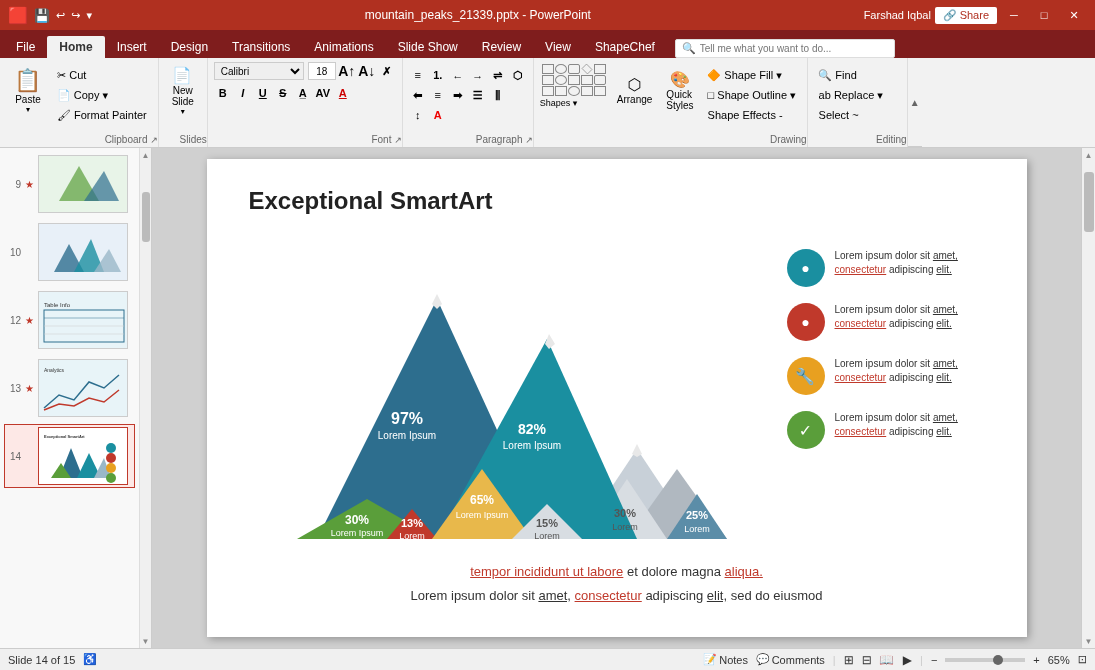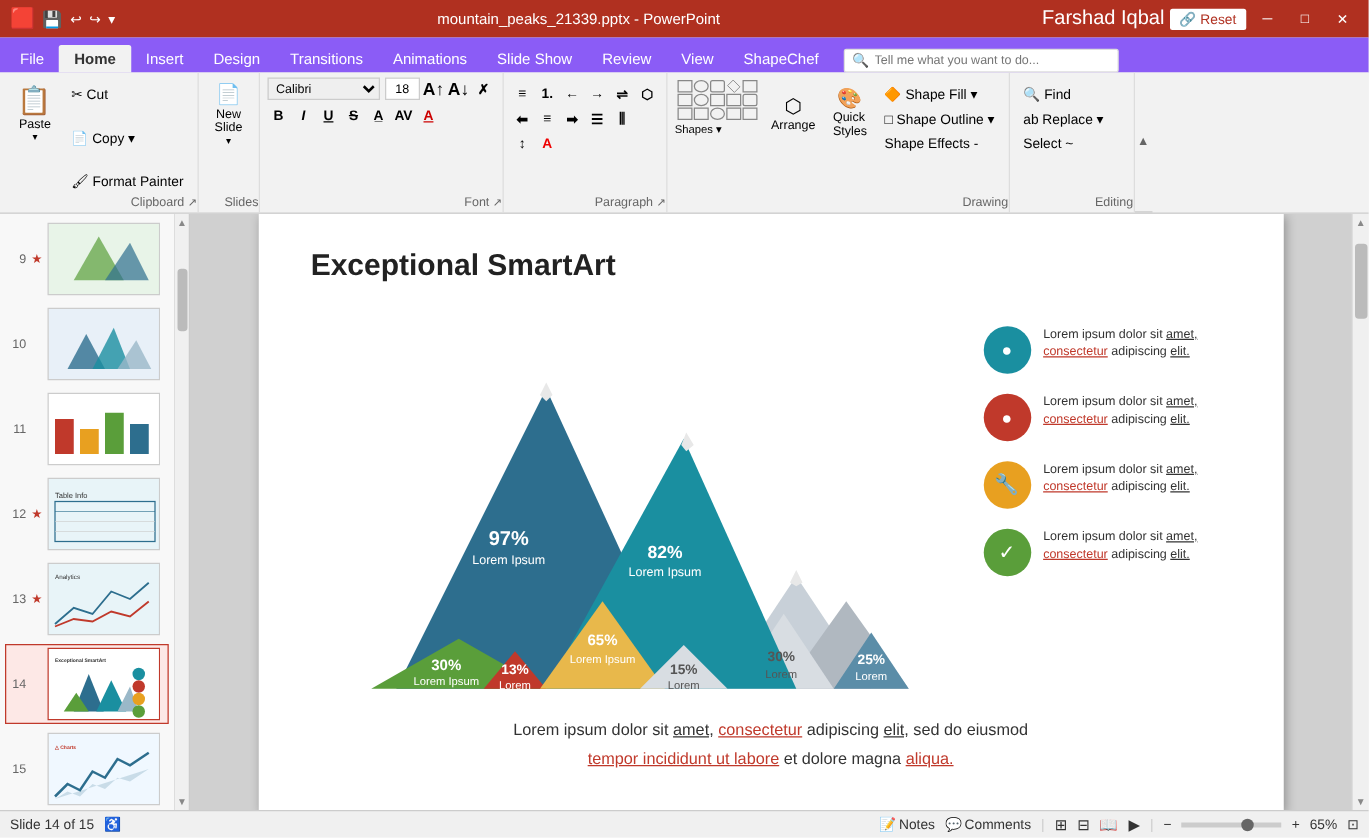--- a/index.html
+++ b/index.html
@@ -4,21 +4,21 @@
   <style>
     * { margin: 0; padding: 0; box-sizing: border-box; }
     body { font-family: 'Segoe UI', Arial, sans-serif; width: 1095px; height: 670px; overflow: hidden; background: #f0f0f0; display: flex; flex-direction: column; }
 
     
     .title-bar { background: #b03020; height: 30px; display: flex; align-items: center; justify-content: space-between; padding: 0 8px; color: white; font-size: 12px; }
     .title-bar-center { flex: 1; text-align: center; }
     .win-ctrl { width: 26px; height: 30px; display: flex; align-items: center; justify-content: center; color: white; font-size: 11px; cursor: pointer; }
 
     
-    .ribbon-tabs { background: #8b5cf6; display: flex; align-items: flex-end; padding: 0 4px; height: 28px; }
+    .ribbon-tabs { background: #7f1d1d; display: flex; align-items: flex-end; padding: 0 4px; height: 28px; }
     .ribbon-tab { padding: 4px 12px; color: white; font-size: 12px; cursor: pointer; border-radius: 2px 2px 0 0; }
     .ribbon-tab.active { background: #f2f2f2; color: #333; font-weight: bold; }
 
     
     .ribbon { background: #f2f2f2; border-bottom: 1px solid #ccc; display: flex; align-items: stretch; min-height: 90px; }
     .ribbon-group-label { position: absolute; bottom: 2px; left: 0; right: 0; text-align: right; font-size: 10px; color: #666; }
 
     .ribbon-btn { display: flex; flex-direction: column; align-items: center; justify-content: center; padding: 2px 4px; cursor: pointer; border: 1px solid transparent; border-radius: 2px; font-size: 10px; min-width: 36px; height: 58px; }
 
     .ribbon-btn-sm { display: flex; align-items: center; gap: 3px; padding: 1px 4px; cursor: pointer; border: 1px solid transparent; border-radius: 2px; font-size: 11px; height: 18px; }
@@ -84,22 +84,22 @@
 <div class="title-bar">
   <div style="display:flex;align-items:center;gap:6px;">
     <span style="font-size:16px;">🟥</span>
     <span style="cursor:pointer;font-size:13px;">💾</span>
     <span style="cursor:pointer;font-size:11px;">↩</span>
     <span style="cursor:pointer;font-size:11px;">↪</span>
     <span style="font-size:11px;">▾</span>
   </div>
   <div class="title-bar-center">mountain_peaks_21339.pptx - PowerPoint</div>
   <div style="display:flex;align-items:center;gap:4px;">
-    <span style="font-size:16px;">Farshad Iqbal</span>
-    <span style="background:white;color:#b03020;padding:2px 8px;border-radius:2px;font-size:11px;cursor:pointer;">🔗 Reset</span>
+    <span style="font-size:11px;">Farshad Iqbal</span>
+    <span style="background:white;color:#b03020;padding:2px 8px;border-radius:2px;font-size:11px;cursor:pointer;">🔗 Share</span>
     <span class="win-ctrl">─</span>
     <span class="win-ctrl">□</span>
     <span class="win-ctrl close">✕</span>
   </div>
 </div>
 
 <div class="ribbon-tabs">
   <div class="ribbon-tab">File</div>
   <div class="ribbon-tab active">Home</div>
   <div class="ribbon-tab">Insert</div>
@@ -118,21 +118,21 @@
 
 <div class="ribbon">
 
   <div class="clipboard-group">
     <div style="display:flex;gap:2px;align-items:stretch;flex:1;">
       <div class="ribbon-btn" style="width:44px;">
         <div style="font-size:22px;">📋</div>
         <div style="font-size:10px;">Paste</div>
         <div style="font-size:8px;">▾</div>
       </div>
-      <div style="display:flex;flex-direction:column;gap:17px;justify-content:flex-start;padding-top:4px;">
+      <div style="display:flex;flex-direction:column;gap:2px;justify-content:flex-start;padding-top:4px;">
         <div class="ribbon-btn-sm">✂ Cut</div>
         <div class="ribbon-btn-sm">📄 Copy ▾</div>
         <div class="ribbon-btn-sm">🖌 Format Painter</div>
       </div>
     </div>
     <div class="ribbon-group-label">Clipboard <span style="font-size:9px;">↗</span></div>
   </div>
 
   <div class="clipboard-group">
     <div style="display:flex;gap:2px;align-items:flex-start;">
@@ -266,33 +266,20 @@
       <div class="thumb-img thumb-slide-10">
         <svg width="90" height="58" viewBox="0 0 90 58">
           <rect width="90" height="58" fill="#e8f0f8"></rect>
           <polygon points="15,48 30,20 45,48" fill="#2d6e8e" opacity="0.8"></polygon>
           <polygon points="35,48 52,15 65,48" fill="#1a8fa0" opacity="0.8"></polygon>
           <polygon points="55,48 70,25 82,48" fill="#9ab8c8" opacity="0.8"></polygon>
         </svg>
       </div>
     </div>
 
-    <div class="slide-thumb">
-      <span class="slide-num">11</span>
-      <span class="star-marker" style="visibility:hidden;">★</span>
-      <div class="thumb-img">
-        <svg width="90" height="58" viewBox="0 0 90 58">
-          <rect width="90" height="58" fill="white"></rect>
-          <rect x="5" y="20" width="15" height="28" fill="#c0392b"></rect>
-          <rect x="25" y="28" width="15" height="20" fill="#e8a020"></rect>
-          <rect x="45" y="15" width="15" height="33" fill="#5a9e3a"></rect>
-          <rect x="65" y="24" width="15" height="24" fill="#2d6e8e"></rect>
-        </svg>
-      </div>
-    </div>
 
     <div class="slide-thumb">
       <span class="slide-num">12</span>
       <span class="star-marker">★</span>
       <div class="thumb-img thumb-slide-12">
         <svg width="90" height="58" viewBox="0 0 90 58">
           <rect width="90" height="58" fill="#e8f4f8"></rect>
           <text x="5" y="15" font-size="6" fill="#333">Table Info</text>
           <rect x="5" y="18" width="80" height="32" fill="none" stroke="#2d6e8e" stroke-width="1"></rect>
           <line x1="5" y1="26" x2="85" y2="26" stroke="#2d6e8e" stroke-width="0.5"></line>
@@ -327,32 +314,20 @@
           <polygon points="12,50 22,35 32,50" fill="#5a9e3a"></polygon>
           <polygon points="55,50 65,30 72,50" fill="#9ab8c8"></polygon>
           <circle cx="72" cy="20" r="5" fill="#1a8fa0"></circle>
           <circle cx="72" cy="30" r="5" fill="#c0392b"></circle>
           <circle cx="72" cy="40" r="5" fill="#e8a020"></circle>
           <circle cx="72" cy="50" r="5" fill="#5a9e3a"></circle>
         </svg>
       </div>
     </div>
 
-    <div class="slide-thumb">
-      <span class="slide-num">15</span>
-      <span class="star-marker" style="visibility:hidden;">★</span>
-      <div class="thumb-img thumb-slide-15">
-        <svg width="90" height="58" viewBox="0 0 90 58">
-          <rect width="90" height="58" fill="#f0f8ff"></rect>
-          <polyline points="5,50 15,40 25,45 35,30 45,35 55,20 65,25 80,15" fill="none" stroke="#2d6e8e" stroke-width="2"></polyline>
-          <polyline points="5,52 15,46 25,50 35,40 45,44 55,35 65,38 80,28" fill="#2d6e8e" opacity="0.2" stroke="none"></polyline>
-          <text x="5" y="12" font-size="4" fill="#c0392b" font-weight="bold">△ Charts</text>
-        </svg>
-      </div>
-    </div>
   </div>
 
   <div style="width:12px;background:#f0f0f0;border-right:1px solid #ccc;display:flex;flex-direction:column;">
     <div style="height:14px;display:flex;align-items:center;justify-content:center;cursor:pointer;font-size:8px;color:#888;">▲</div>
     <div style="flex:1;position:relative;">
       <div style="width:8px;height:50px;background:#bbb;border-radius:3px;position:absolute;top:30px;left:2px;cursor:pointer;"></div>
     </div>
     <div style="height:14px;display:flex;align-items:center;justify-content:center;cursor:pointer;font-size:8px;color:#888;">▼</div>
   </div>
 
@@ -444,22 +419,22 @@
           <div class="legend-circle" style="background:#5a9e3a;">
             <span style="color:white;font-size:16px;">✓</span>
           </div>
           <div class="legend-text">
             Lorem ipsum dolor sit <span>amet,</span><br><span class="red">consectetur</span> adipiscing <span>elit.</span>
           </div>
         </div>
       </div>
 
       <div class="bottom-text">
+        <div><span class="red-underline">tempor incididunt ut labore</span> et dolore magna <span class="red-underline">aliqua.</span></div>
         <div>Lorem ipsum dolor sit <span class="underlined">amet,</span> <span class="red-underline">consectetur</span> adipiscing <span class="underlined">elit,</span> sed do eiusmod</div>
-        <div><span class="red-underline">tempor incididunt ut labore</span> et dolore magna <span class="red-underline">aliqua.</span></div>
       </div>
 
     </div>
   </div>
 
   <div style="width:14px;background:#f0f0f0;border-left:1px solid #ccc;display:flex;flex-direction:column;">
     <div style="height:14px;display:flex;align-items:center;justify-content:center;cursor:pointer;font-size:8px;color:#888;">▲</div>
     <div style="flex:1;position:relative;">
       <div style="width:10px;height:60px;background:#bbb;border-radius:3px;position:absolute;top:10px;left:2px;cursor:pointer;"></div>
     </div>

